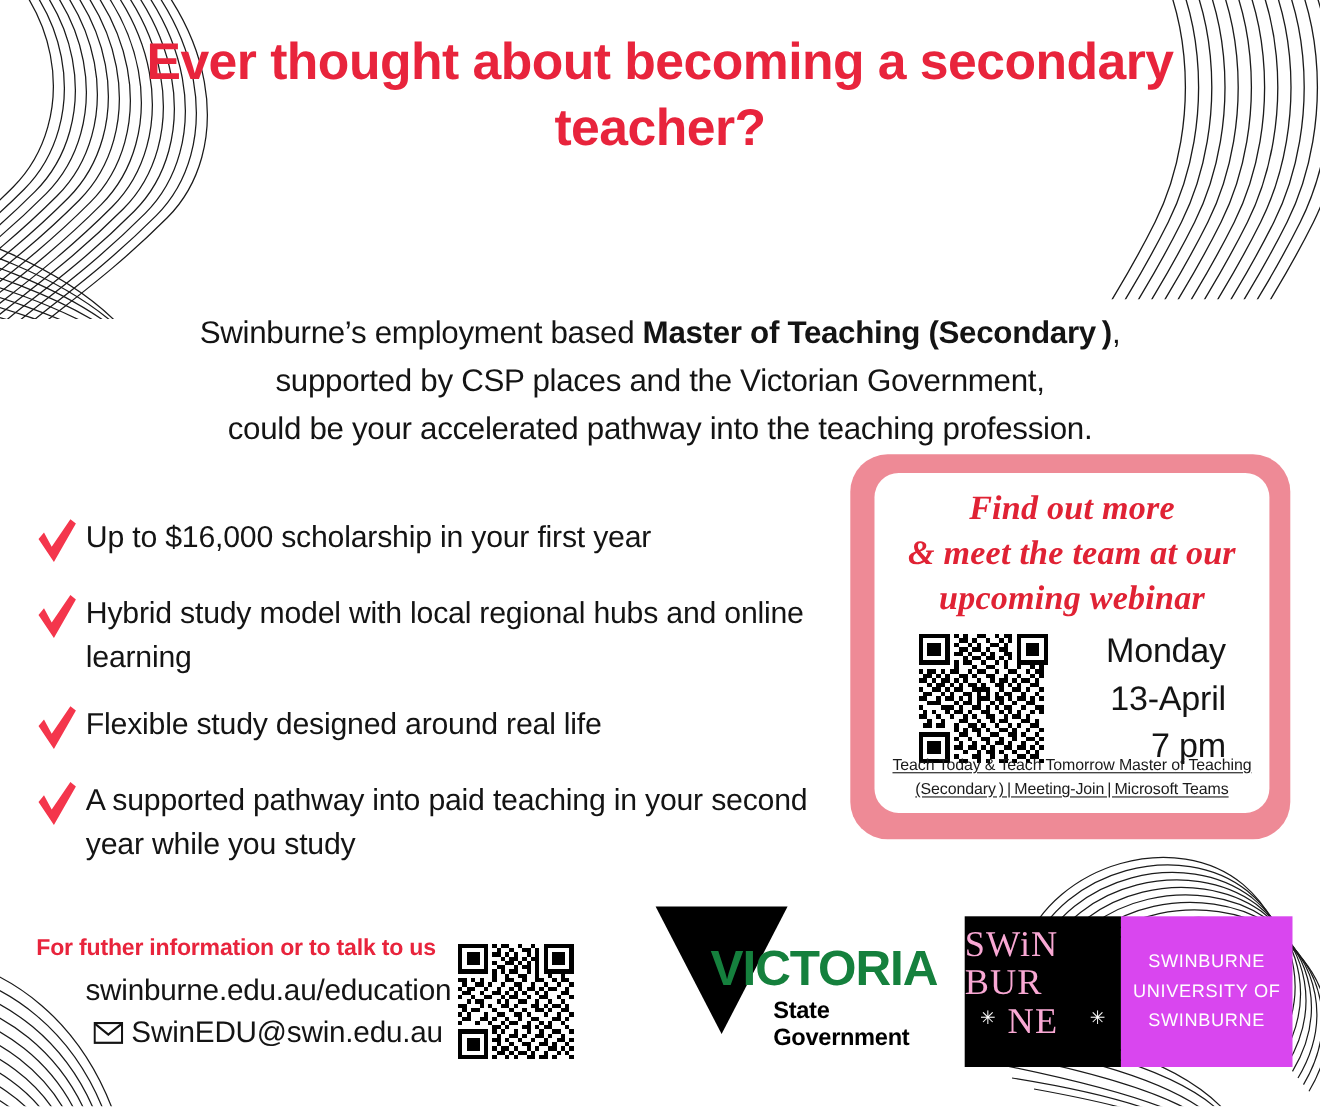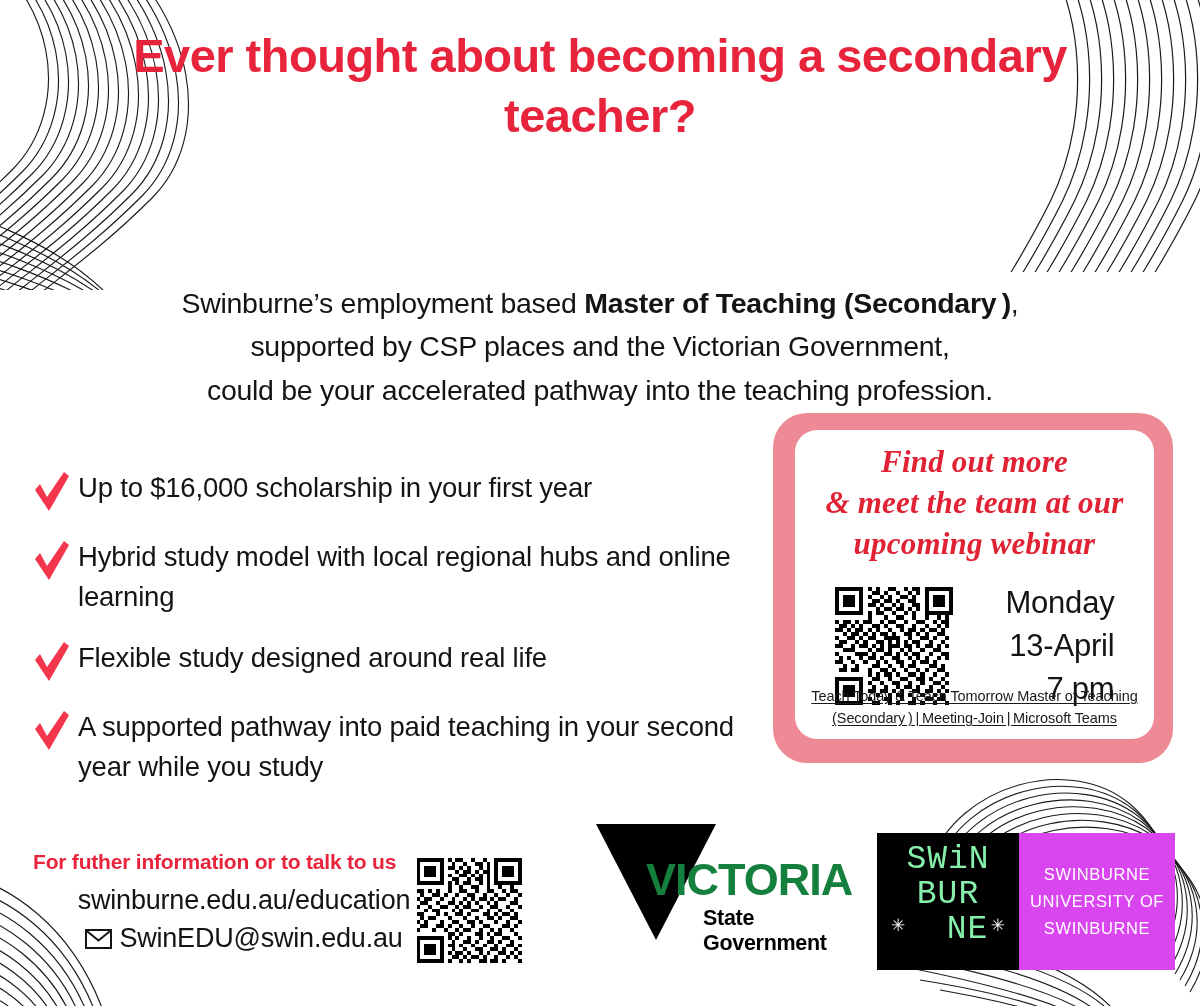--- a/index.html
+++ b/index.html
@@ -113,21 +113,21 @@
     color:#E02234;
     font-family:"Liberation Serif", serif;
     font-style:italic;
     font-weight:bold;
     font-size:31px;
     line-height:1.32;
     letter-spacing:0.2px;
   }
   .webinar-mid{
     position:absolute;
-    left:8px;right:8px;top:151px;
+    left:8px;right:8px;top:140px;
     display:flex;
     align-items:center;
     justify-content:center;
     gap:12px;
   }
   .qr-big{width:118px;height:118px;flex:0 0 auto;}
   .when{
     color:#141414;
     font-size:31px;
     line-height:1.39;
@@ -220,23 +220,22 @@
   #swin-logo .red{
     flex:1;
     background:#d946ef;
     display:flex;
     align-items:center;
     justify-content:center;
   }
   .swin-word{
     position:absolute;
     left:0;right:0;
-    color:#86efac;
-    text-align:center;
-    font-family:Liberation Mono, monospace;
+    color:#f9a8d4;
+    font-family:Liberation Serif, serif;
     font-size:33px;
     letter-spacing:1px;
     line-height:1;
   }
   .swin-w1{top:10px;}
   .swin-w2{top:45px;}
   .swin-w3{top:80px;margin-left:39px;}
   .swin-star{
     position:absolute;top:82px;
     color:#fff;font-size:17px;

